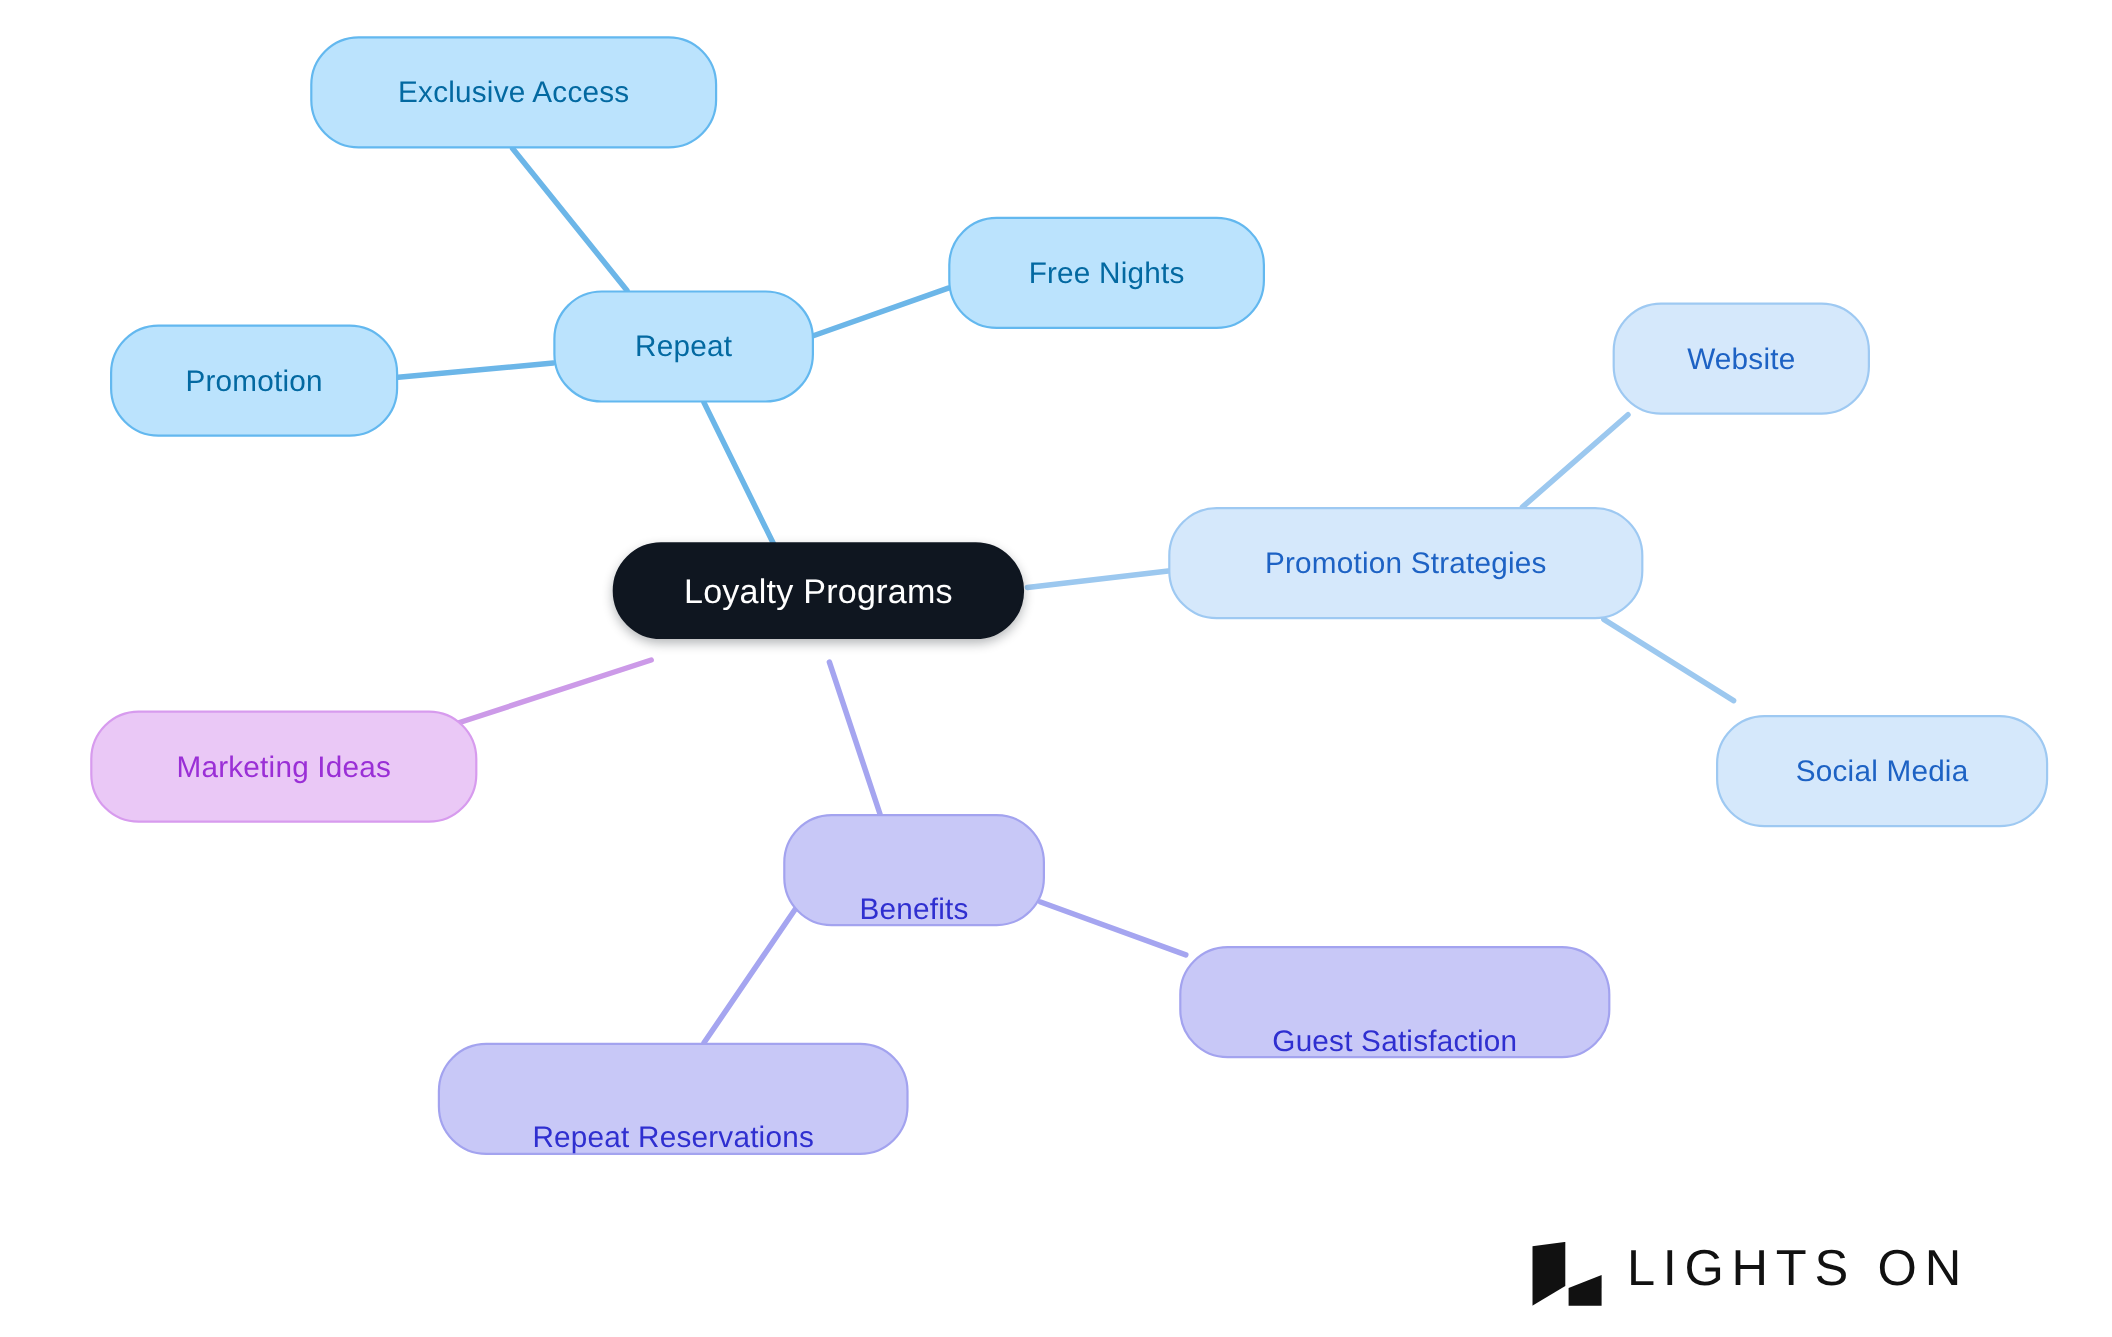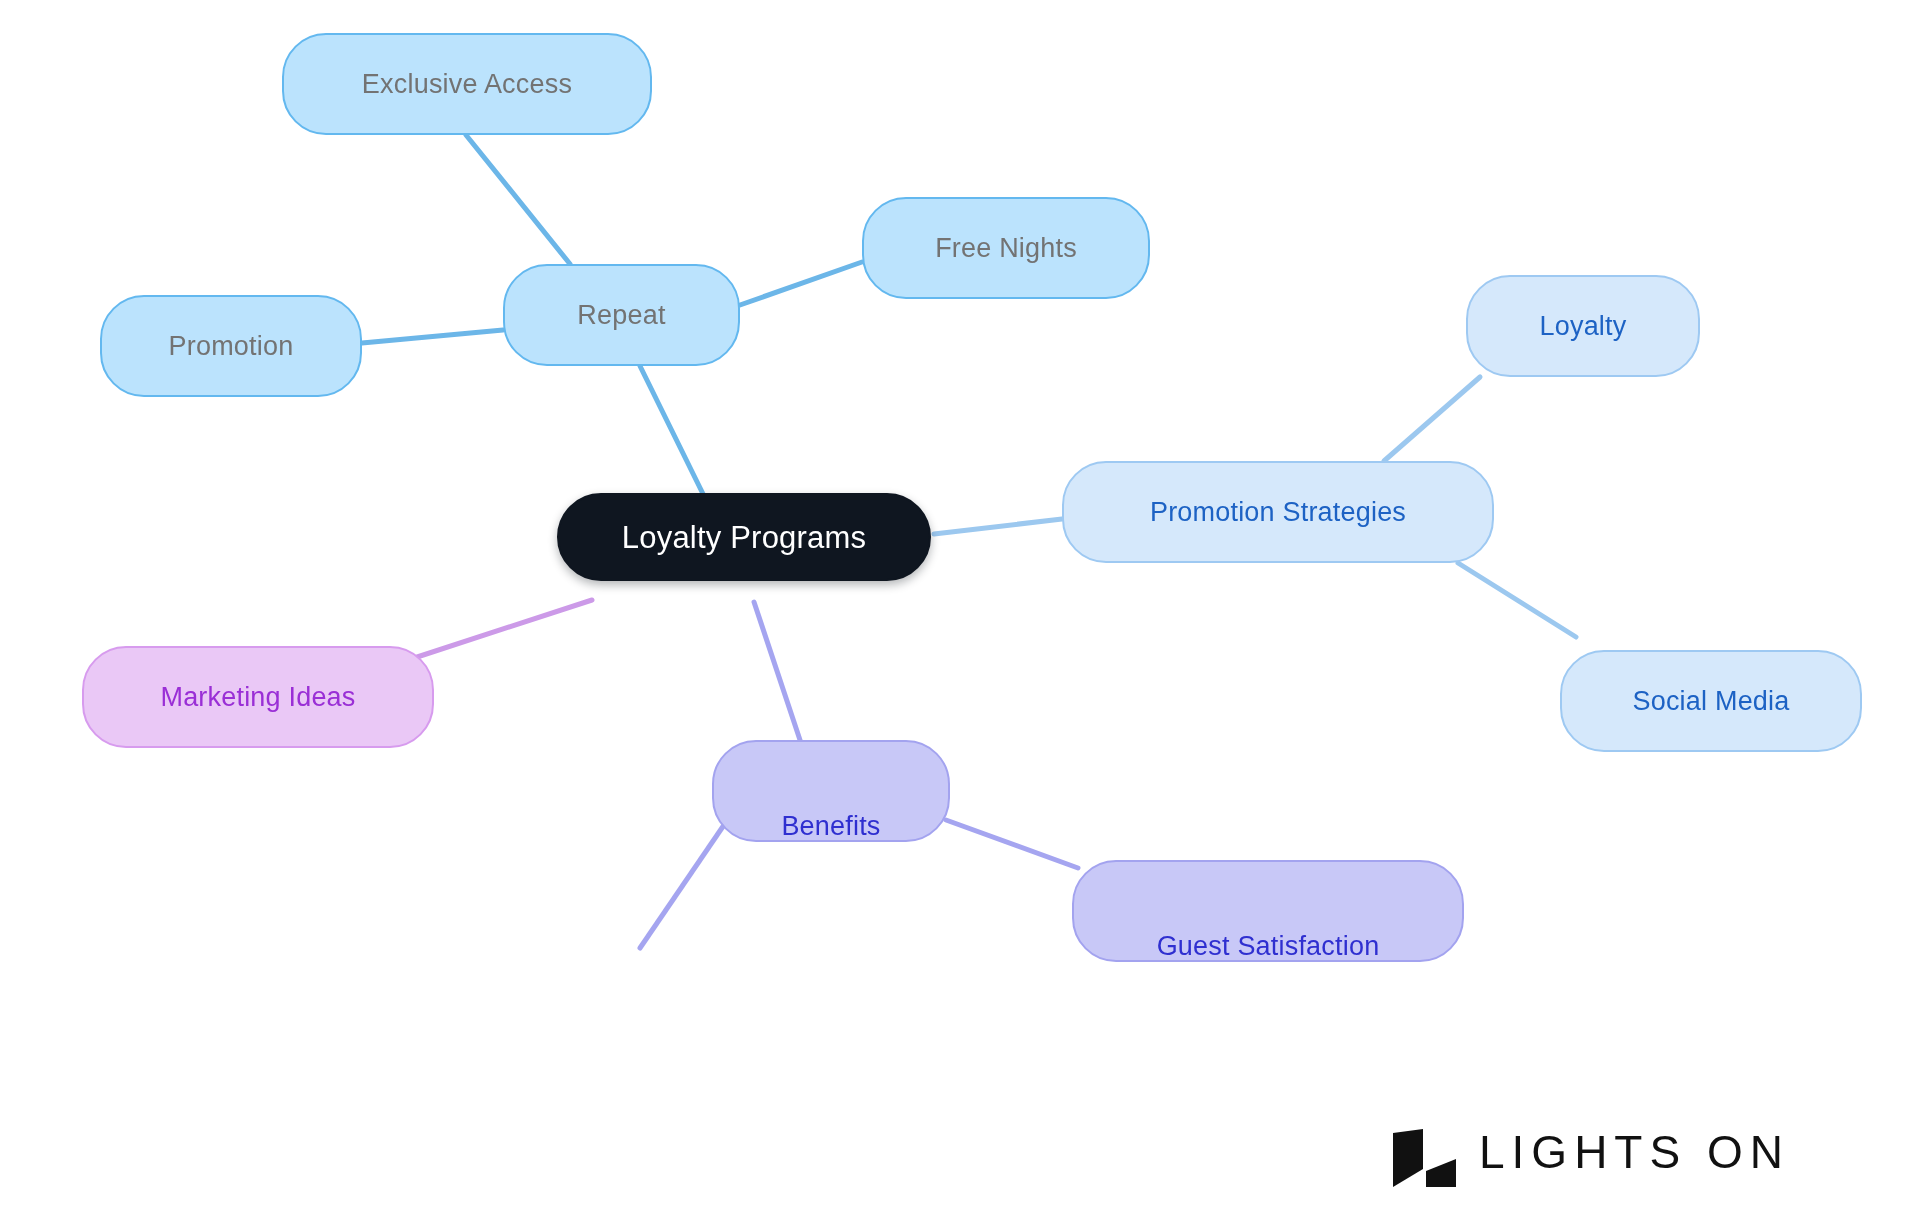--- a/index.html
+++ b/index.html
@@ -49,21 +49,21 @@
     background: #0f1620;
     border-color: #0f1620;
     color: #ffffff;
     border-radius: 46px;
     box-shadow: 0 4px 10px rgba(10, 16, 24, 0.30);
     font-size: 31px;
   }
   .node-blue {
     background: #bbe3fd;
     border-color: #63b8ef;
-    color: #737373;
+    color: #0369a1;
     border-radius: 44px;
     font-size: 27px;
   }
   .node-blue-soft {
     background: #d5e8fb;
     border-color: #9ec9f2;
     color: #1d62c4;
     border-radius: 44px;
     font-size: 27px;
   }
@@ -135,21 +135,21 @@
 
   <div class="node node-blue" style="left:503px; top:264px; width:237px; height:102px;">
     <span class="node-label">Repeat</span>
   </div>
 
   <div class="node node-blue" style="left:100px; top:295px; width:262px; height:102px;">
     <span class="node-label">Promotion</span>
   </div>
 
   <div class="node node-blue-soft" style="left:1466px; top:275px; width:234px; height:102px;">
-    <span class="node-label">Loyalty</span>
+    <span class="node-label">Website</span>
   </div>
 
   <div class="node node-blue-soft" style="left:1062px; top:461px; width:432px; height:102px;">
     <span class="node-label">Promotion Strategies</span>
   </div>
 
   <div class="node node-blue-soft" style="left:1560px; top:630px; width:302px; height:102px;margin-top:20px;">
     <span class="node-label">Social Media</span>
   </div>
 
@@ -158,20 +158,23 @@
   </div>
 
   <div class="node node-lav" style="left:712px; top:740px; width:238px; height:102px;">
     <span class="node-label">Benefits</span>
   </div>
 
   <div class="node node-lav" style="left:1072px; top:860px; width:392px; height:102px;">
     <span class="node-label">Guest Satisfaction</span>
   </div>
 
+  <div class="node node-lav" style="left:398px; top:948px; width:428px; height:102px;">
+    <span class="node-label">Repeat Reservations</span>
+  </div>
 
   <div class="node node-root" style="left:557px; top:493px; width:374px; height:88px;">
     <span class="node-label">Loyalty Programs</span>
   </div>
 
   <div id="logo">
     <svg id="logo-mark" viewBox="0 0 66 62" xmlns="http://www.w3.org/2000/svg">
       <polygon points="0,4 30,0 30,40 0,58" fill="#111111"></polygon>
       <polygon points="33,42 63,30 63,58 33,58" fill="#111111"></polygon>
     </svg>

